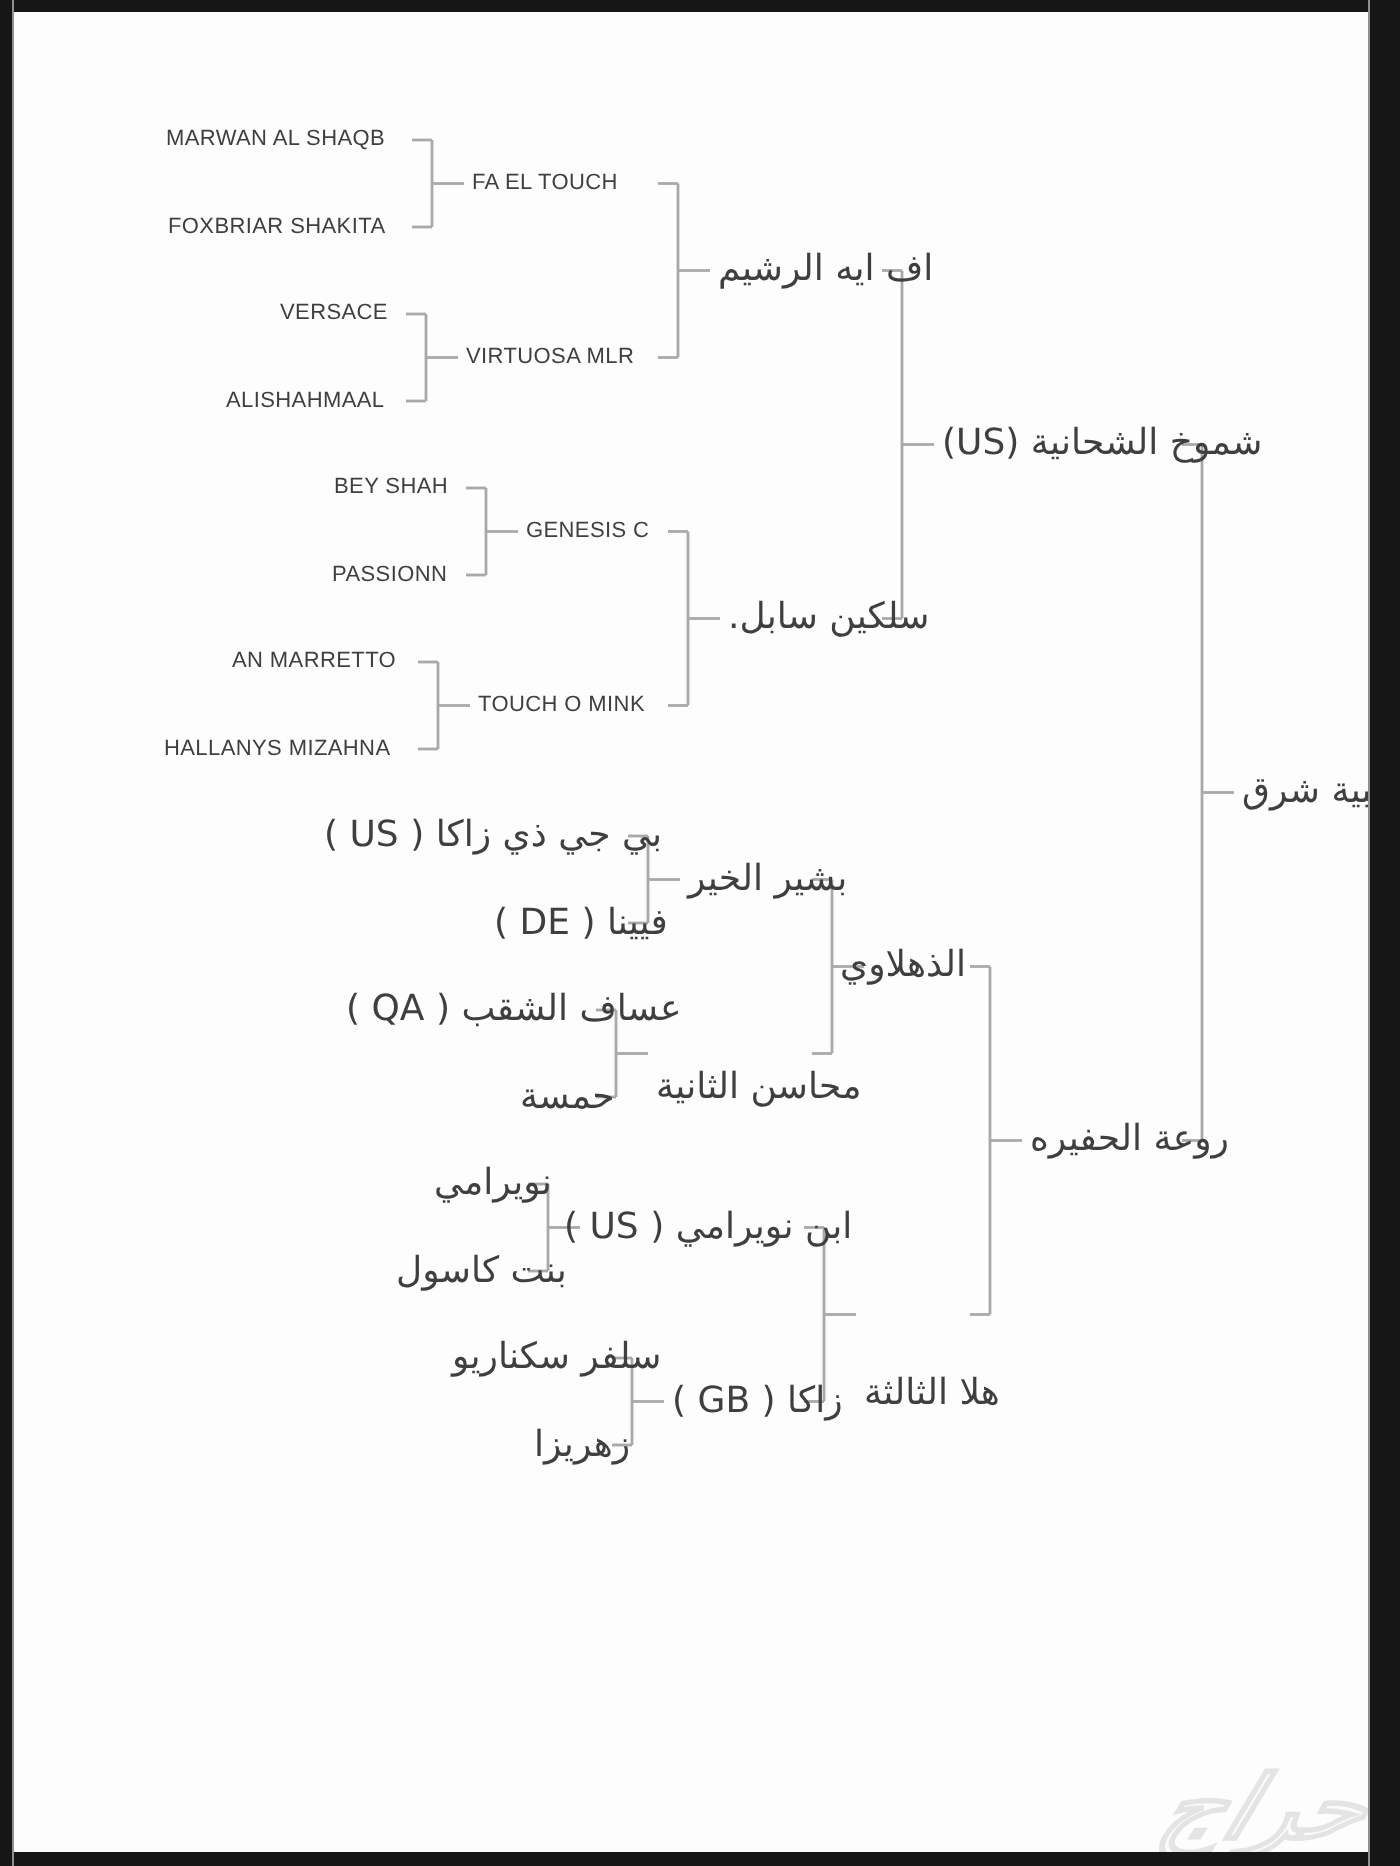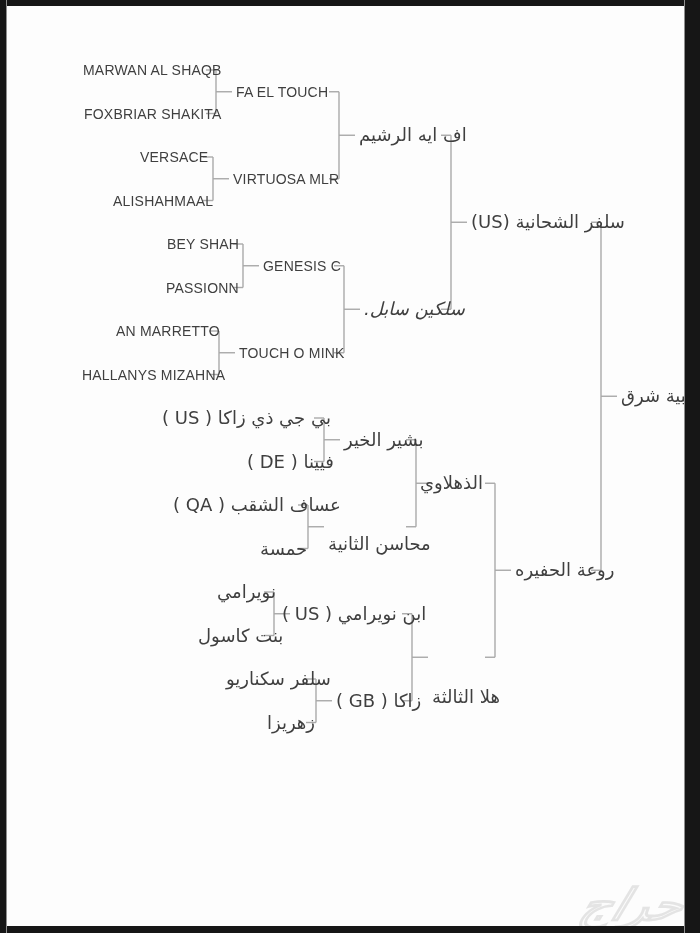--- a/index.html
+++ b/index.html
@@ -15,21 +15,21 @@
 
   
   .node {
     position: absolute;
     transform: translateY(-50%);
     white-space: nowrap;
     line-height: 1.2;
   }
   .node.en {
     font-family: "Liberation Sans", "DejaVu Sans", sans-serif;
-    font-size: 14px;
+    font-size: 11px;
     letter-spacing: 0.2px;
   }
   .node.ar {
     font-family: "DejaVu Sans", sans-serif;
     font-size: 18px;
   }
 
   #connectors {
     position: absolute;
     left: 0; top: 0;
@@ -122,29 +122,29 @@
       <line x1="485" y1="657.25" x2="495" y2="657.25" stroke="#a9a9a9" stroke-width="1.4"></line>
       <line x1="495" y1="570.25" x2="511" y2="570.25" stroke="#a9a9a9" stroke-width="1.4"></line>
       <line x1="601" y1="222.25" x2="601" y2="570.25" stroke="#a9a9a9" stroke-width="1.4"></line>
       <line x1="591" y1="222.25" x2="601" y2="222.25" stroke="#a9a9a9" stroke-width="1.4"></line>
       <line x1="591" y1="570.25" x2="601" y2="570.25" stroke="#a9a9a9" stroke-width="1.4"></line>
       <line x1="601" y1="396.25" x2="617" y2="396.25" stroke="#a9a9a9" stroke-width="1.4"></line>
     </svg>
 
   <div id="nodes">
       <div class="node ar" dir="rtl" style="left: 621px; top: 396.25px;">عبية شرق</div>
-      <div class="node ar" dir="rtl" style="left: 471px; top: 222.25px;">سلفر الشحانية (US)</div>
+      <div class="node ar" dir="rtl" style="left: 471px; top: 222.25px;">شموخ الشحانية (US)</div>
       <div class="node ar" dir="rtl" style="left: 359px; top: 135.25px;">اف ايه الرشيم</div>
       <div class="node en" dir="ltr" style="left: 236px; top: 91.75px;">FA EL TOUCH</div>
       <div class="node en" dir="ltr" style="left: 83px; top: 70px;">MARWAN AL SHAQB</div>
       <div class="node en" dir="ltr" style="left: 84px; top: 113.5px;">FOXBRIAR SHAKITA</div>
       <div class="node en" dir="ltr" style="left: 233px; top: 178.75px;">VIRTUOSA MLR</div>
       <div class="node en" dir="ltr" style="left: 140px; top: 157px;">VERSACE</div>
       <div class="node en" dir="ltr" style="left: 113px; top: 200.5px;">ALISHAHMAAL</div>
-      <div class="node ar" dir="rtl" style="left: 364px; top: 309.25px; font-style: italic;">سلكين سابل.</div>
+      <div class="node ar" dir="rtl" style="left: 364px; top: 309.25px;">سلكين سابل.</div>
       <div class="node en" dir="ltr" style="left: 263px; top: 265.75px;">GENESIS C</div>
       <div class="node en" dir="ltr" style="left: 167px; top: 244px;">BEY SHAH</div>
       <div class="node en" dir="ltr" style="left: 166px; top: 287.5px;">PASSIONN</div>
       <div class="node en" dir="ltr" style="left: 239px; top: 352.75px;">TOUCH O MINK</div>
       <div class="node en" dir="ltr" style="left: 116px; top: 331px;">AN MARRETTO</div>
       <div class="node en" dir="ltr" style="left: 82px; top: 374.5px;">HALLANYS MIZAHNA</div>
       <div class="node ar" dir="rtl" style="left: 515px; top: 570.25px;">روعة الحفيره</div>
       <div class="node ar" dir="rtl" style="left: 420px; top: 483.25px;">الذهلاوي</div>
       <div class="node ar" dir="rtl" style="left: 344px; top: 439.75px;">بشير الخير</div>
       <div class="node ar" dir="rtl" style="left: 162px; top: 418px;">بي جي ذي زاكا ( US )</div>

